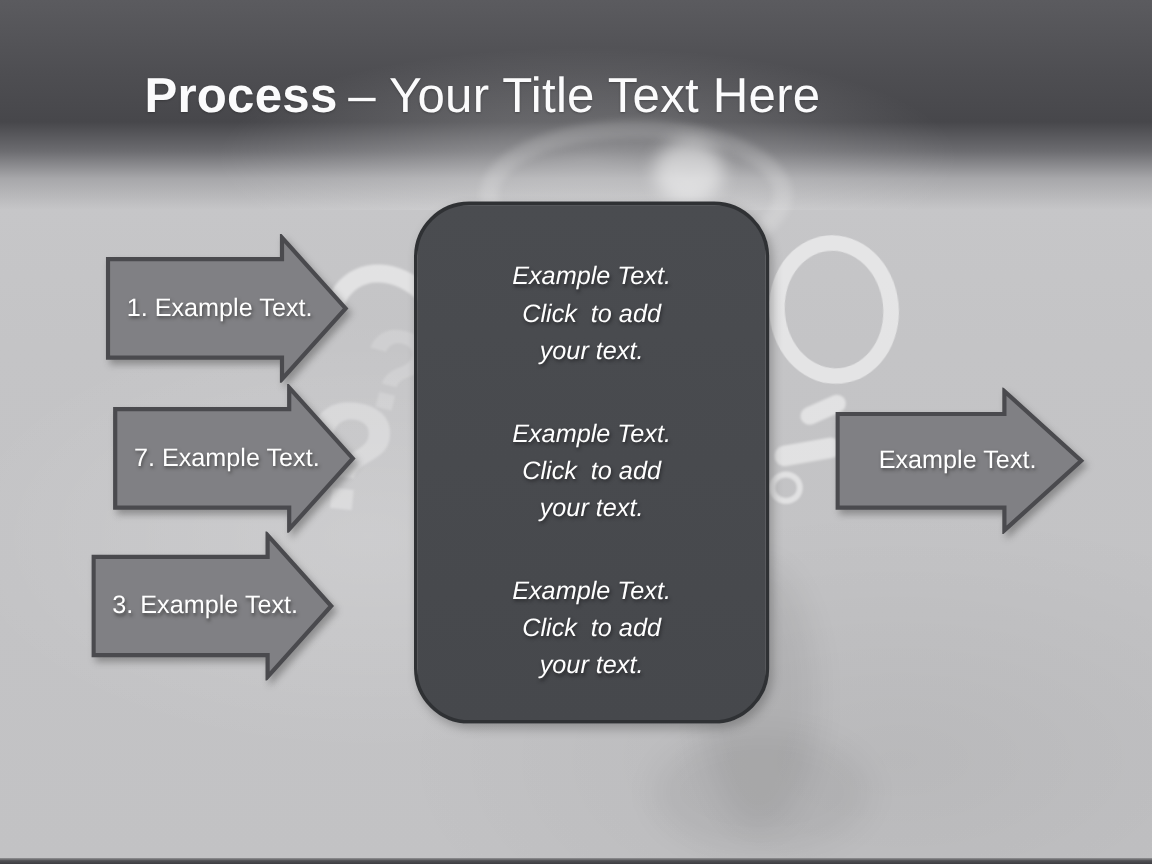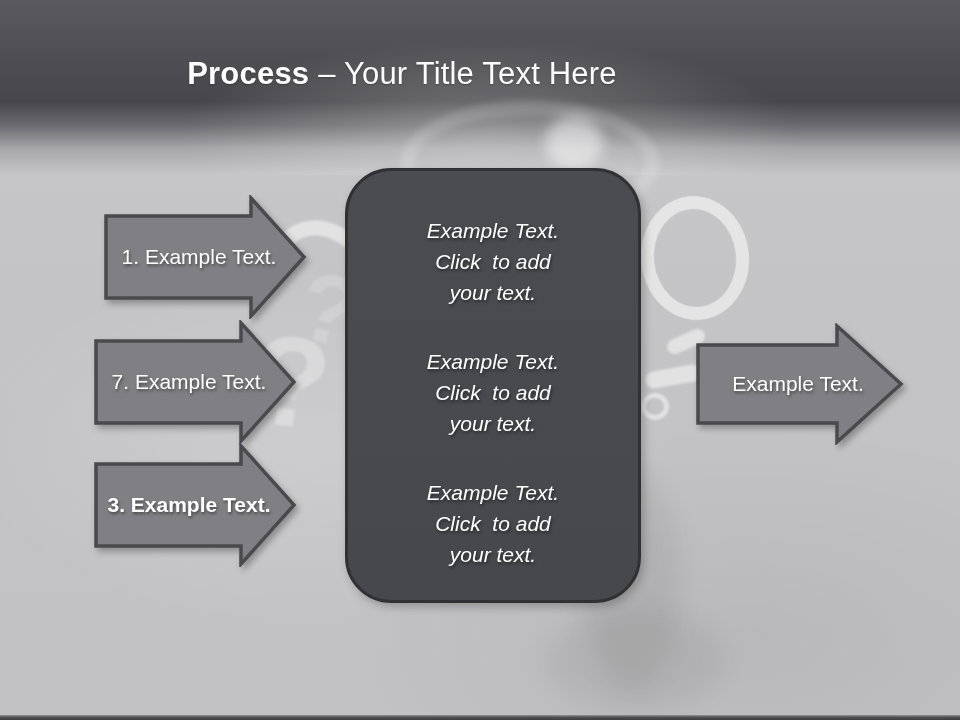--- a/index.html
+++ b/index.html
@@ -13,21 +13,21 @@
   }
   
   .header{
     position:absolute;left:0;top:0;width:960px;height:175px;
     background:
       radial-gradient(ellipse 430px 130px at 51% 76%, rgba(255,255,255,0.28), rgba(255,255,255,0) 72%),
       linear-gradient(180deg,#5b5b5f 0%,#4e4e52 35%,#47474b 58%,#6c6c70 72%,#a7a7aa 85%,rgba(197,197,199,0) 100%);
   }
   .title{
     position:absolute;left:0;top:56px;width:790px;text-align:center;
-    margin:0;font-size:31px;font-weight:400;color:#fbfbfc;letter-spacing:0.2px;
+    margin:0;font-size:41px;font-weight:400;color:#fbfbfc;letter-spacing:0.2px;
     padding-left:14px;box-sizing:border-box;
     text-shadow:0 1px 2px rgba(0,0,0,0.25);
   }
   .title .t-bold{font-weight:700;margin-right:9px;}
   
   .deco{position:absolute;pointer-events:none;}
   .deco-ellipse-band{
     left:400px;top:100px;width:230px;height:95px;border-radius:50%;
     border:15px solid rgba(255,255,255,0.16);filter:blur(3px);
   }
@@ -75,23 +75,23 @@
   }
   
   .arrow{position:absolute;width:203px;height:124px;filter:drop-shadow(3px 4px 3px rgba(70,70,70,0.45));}
   .arrow svg{position:absolute;left:0;top:0;}
   .arrow .arrow-label{
     position:absolute;left:2px;top:0;width:186px;height:100%;
     display:flex;align-items:center;justify-content:center;
     color:#fff;font-size:21px;white-space:pre;
     text-shadow:1px 2px 3px rgba(40,40,40,0.65);
   }
-  .arrow-1{left:104px;top:195px;}
+  .arrow-1{left:88px;top:195px;}
   .arrow-2{left:94px;top:320px;}
-  .arrow-3{left:94px;top:443px;font-weight:bold;}
+  .arrow-3{left:76px;top:443px;}
   .arrow-right{left:696px;top:323px;width:208px;height:122px;}
   .arrow-right .arrow-label{width:200px;}
   
   .center-box{
     position:absolute;left:345px;top:168px;width:296px;height:435px;
     box-sizing:border-box;border:3px solid #2f3134;border-radius:46px;
     background:linear-gradient(180deg,#4a4c50 0%,#46484c 100%);
     box-shadow:3px 4px 8px rgba(80,80,80,0.4);
     display:flex;flex-direction:column;align-items:center;
     padding-top:44px;row-gap:38px;

